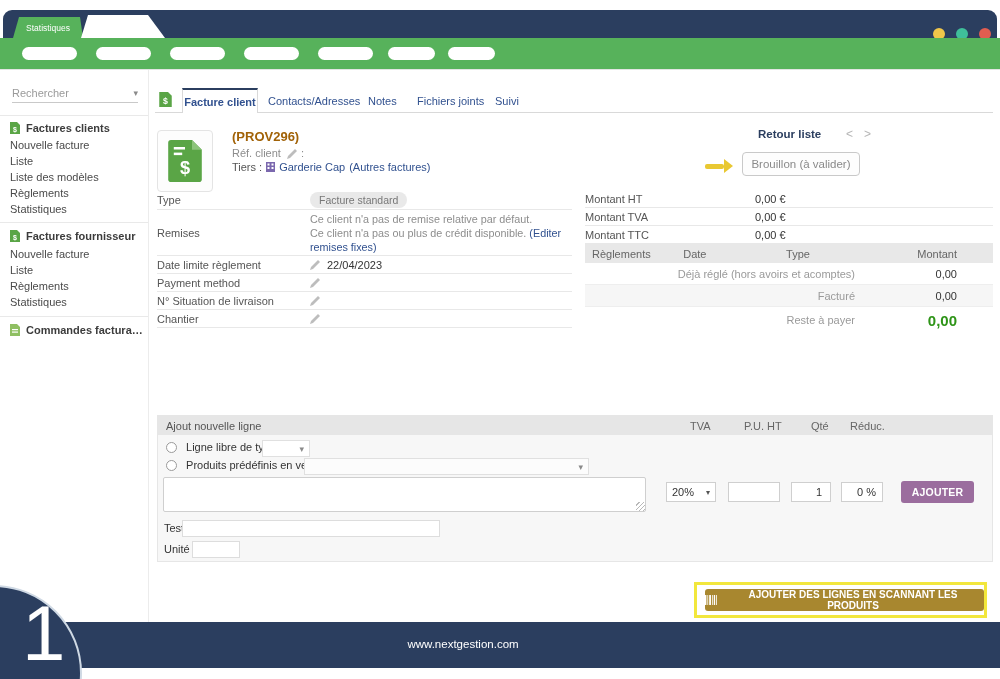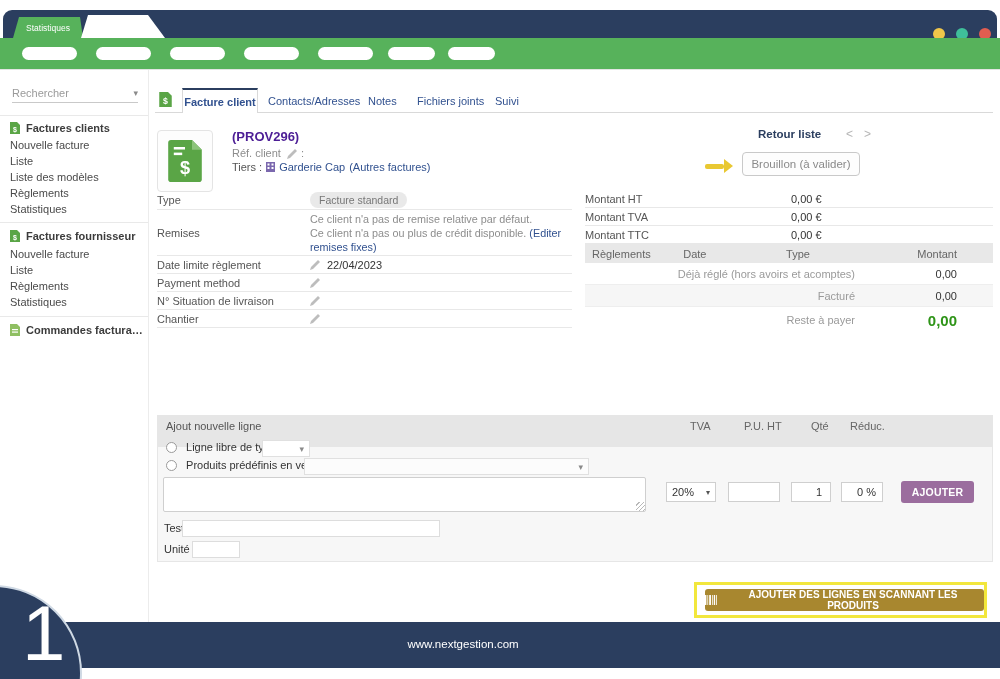--- a/index.html
+++ b/index.html
@@ -36,21 +36,21 @@
   
   .tabline { left:155px; top:112px; width:838px; height:1px; background:#d9d9d9; }
   .tab-active { left:182px; top:88px; width:76px; height:25px; background:#fff;
     border:1px solid #d9d9d9; border-bottom:none; border-top:2px solid #2b3e5f;
     display:flex; align-items:center; justify-content:center; color:#31518f; font-weight:bold; }
   .tab { color:#31518f; top:95px; }
 
   
   .icon-card { left:157px; top:130px; width:56px; height:62px; border:1px solid #e4e4e4;
     border-radius:4px; background:#fdfdfd; display:flex; align-items:center; justify-content:center; }
-  .ref-title { left:232px; top:129px; font-size:13px; font-weight:bold; color:#4c1d95; }
+  .ref-title { left:232px; top:129px; font-size:13px; font-weight:bold; color:#a16207; }
   .muted { color:#8d8d8d; }
   .navlink { color:#31518f; }
   .retour { top:128px; left:758px; width:76px; font-weight:bold; color:#2b3e5f; font-size:11.5px; }
   .chev { top:127px; color:#b5b5b5; font-size:12px; }
   .status-btn { left:742px; top:152px; width:118px; height:24px; background:#fdfdfd;
     border:1px solid #c9c9c9; border-radius:4px; color:#8a8a8a; font-size:11.5px;
     display:flex; align-items:center; justify-content:center; }
   .yarrow { left:705px; top:159px; display:flex; align-items:center; }
   .yarrow .shaft { width:19px; height:5px; background:#e9c832; border-radius:2px; }
   .yarrow .head { width:0; height:0; border-top:7px solid transparent;
@@ -58,32 +58,32 @@
 
   
   .ltable { left:157px; top:190px; width:415px; }
   .lrow { display:flex; border-bottom:1px solid #e8e8e8; align-items:center; }
   .lrow .lab { width:153px; color:#555; flex:none; }
   .badge { display:inline-block; background:#e9e9e9; border-radius:9px; padding:2px 9px;
     color:#777; font-size:10.5px; }
   .pencil { flex:none; margin-right:6px; }
   .val { color:#333; }
   .rtable { left:585px; top:190px; width:408px; }
-  .rrow { display:flex; height:18px; align-items:center; border-bottom:1px solid #e8e8e8;gap:36px; }
+  .rrow { display:flex; height:18px; align-items:center; border-bottom:1px solid #e8e8e8; }
   .rrow .lab { width:170px; color:#555; }
   .pay-head { display:flex; height:19px; align-items:center; background:#e8e8e8; color:#666; }
   .pay-row { display:flex; height:22px; align-items:center; border-bottom:1px solid #eee;justify-content:space-between; }
   .pay-row .fill { flex:1; }
   .pay-lab { color:#9a9a9a; text-align:right; }
   .pay-val { width:138px; text-align:right; padding-right:36px; color:#333; }
 
   
   .addline { left:157px; top:415px; width:836px; height:147px; background:#f7f7f7;
     border:1px solid #e6e6e6; }
-  .addline-head { position:absolute; left:0; top:0; width:100%; height:31px; background:#e6e6e6;
+  .addline-head { position:absolute; left:0; top:0; width:100%; height:19px; background:#e6e6e6;
     color:#555; }
   .colhead { position:absolute; top:4px; color:#666; }
   .radio { display:inline-block; width:11px; height:11px; border:1px solid #9a9a9a;
     border-radius:50%; background:#fff; vertical-align:-2px; margin-right:6px; }
   .mini-select { position:absolute; background:#fff; border:1px solid #e0e0e0; height:17px;
     display:flex; align-items:center; justify-content:flex-end; padding-right:5px;
     color:#8a8a8a; font-size:9px; }
   .text-area { position:absolute; left:5px; top:61px; width:483px; height:35px; background:#fff;
     border:1px solid #cfcfcf; border-radius:2px; resize:none; }
   .grip { position:absolute; left:478px; top:86px; width:9px; height:9px;

